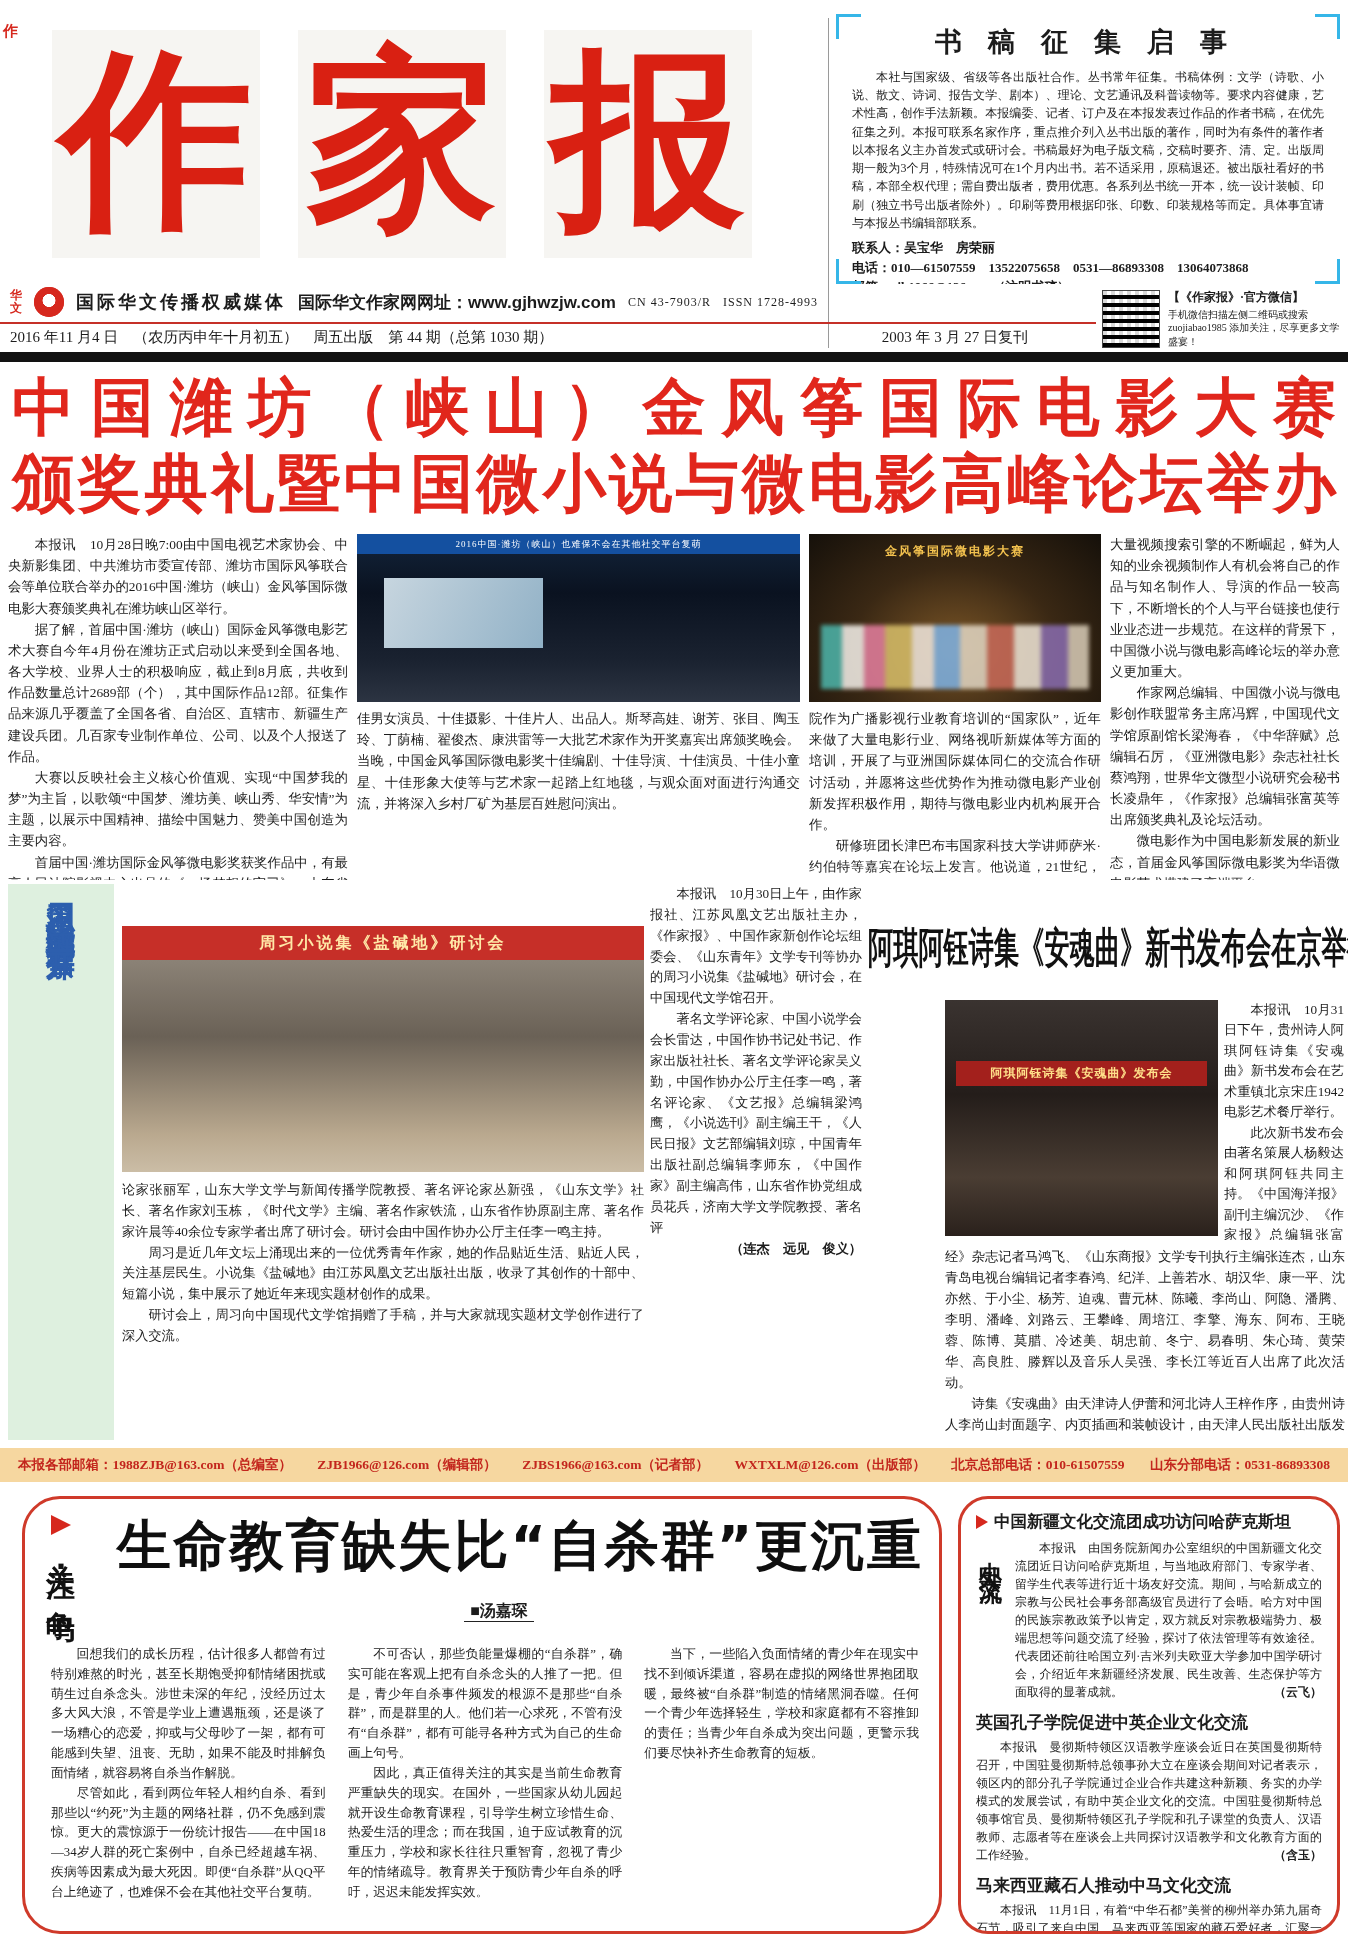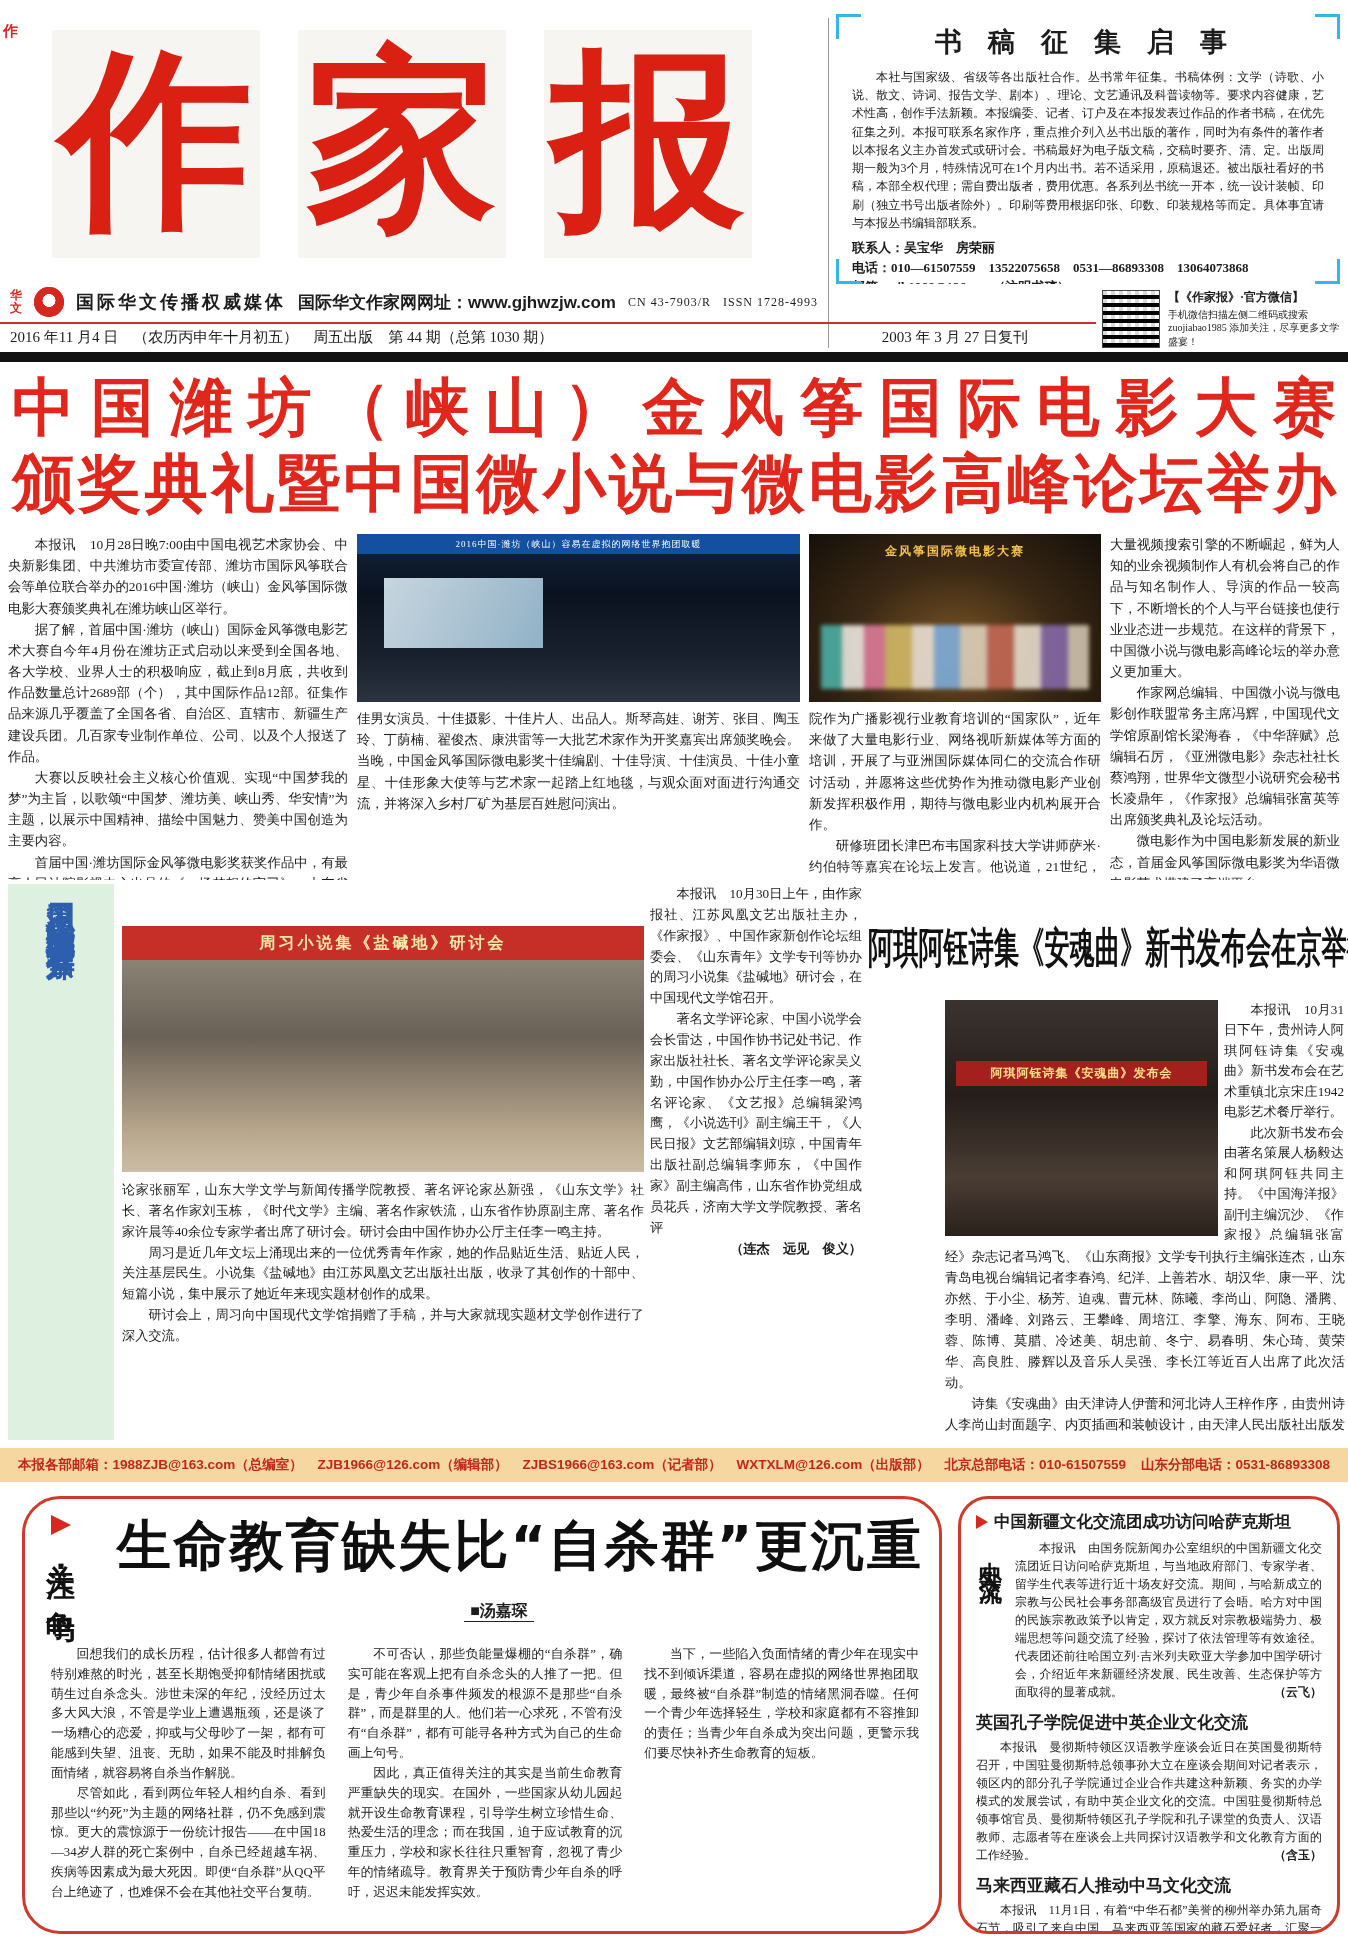--- a/index.html
+++ b/index.html
@@ -86,21 +86,21 @@
   .poetry-side{position:absolute;left:1224px;top:116px;width:120px;height:240px;overflow:hidden;
                font-size:13.2px;line-height:1.55;text-align:justify;}
   .poetry-side p{margin:0;}
   .poetry-bottom{position:absolute;left:945px;top:362px;width:400px;height:190px;overflow:hidden;
                  font-size:13.3px;line-height:1.58;text-align:justify;}
   .poetry-bottom p{margin:0;}
   .sign-right{float:right;font-weight:bold;}
   
   .footer-strip{position:absolute;left:0;top:1448px;width:1348px;height:34px;background:#f6d7a0;
       display:flex;align-items:center;justify-content:space-between;padding:0 18px;box-sizing:border-box;
-      color:#c3261d;font-weight:bold;font-size:13.5px;font-family:Liberation Sans, sans-serif;}
+      color:#c3261d;font-weight:bold;font-size:13.5px;font-family:Liberation Serif, serif;}
   
   .opinion-box{position:absolute;left:22px;top:1496px;width:920px;height:438px;border:3px solid #cf3a2a;
                border-radius:38px;box-sizing:border-box;overflow:hidden;}
   .op-label{position:absolute;left:16px;top:16px;display:flex;flex-direction:column;align-items:center;gap:6px;}
   .op-tri{width:0;height:0;border-left:20px solid #d6281e;border-top:10px solid transparent;border-bottom:10px solid transparent;}
   .op-label-text{font-size:29px;font-weight:900;letter-spacing:4px;color:#111;
                  font-family:"DejaVu Sans","Liberation Sans",sans-serif;}
   .op-headline{position:absolute;left:92px;top:16px;width:804px;font-size:54px;font-weight:900;color:#0f0f0f;
                font-family:"DejaVu Sans","Liberation Sans",sans-serif;text-align:justify;text-align-last:justify;line-height:1.15;}
   .op-byline{position:absolute;left:14px;top:102px;width:920px;text-align:center;font-size:16px;font-weight:bold;}
@@ -183,21 +183,21 @@
   <div class="main-art">
     <div class="col c1">
       <p class="ind">本报讯　10月28日晚7:00由中国电视艺术家协会、中央新影集团、中共潍坊市委宣传部、潍坊市国际风筝联合会等单位联合举办的2016中国·潍坊（峡山）金风筝国际微电影大赛颁奖典礼在潍坊峡山区举行。</p>
       <p class="ind">据了解，首届中国·潍坊（峡山）国际金风筝微电影艺术大赛自今年4月份在潍坊正式启动以来受到全国各地、各大学校、业界人士的积极响应，截止到8月底，共收到作品数量总计2689部（个），其中国际作品12部。征集作品来源几乎覆盖了全国各省、自治区、直辖市、新疆生产建设兵团。几百家专业制作单位、公司、以及个人报送了作品。</p>
       <p class="ind">大赛以反映社会主义核心价值观、实现“中国梦我的梦”为主旨，以歌颂“中国梦、潍坊美、峡山秀、华安情”为主题，以展示中国精神、描绘中国魅力、赞美中国创造为主要内容。</p>
       <p class="ind">首届中国·潍坊国际金风筝微电影奖获奖作品中，有最高人民法院影视中心出品的《一场梦想的官司》、山东省高级法院出品的微电影《一棵树》、浙江省台州市椒江区委宣传部制作的《海上升明月》等20部。</p>
 
     </div>
     <div class="col c2">
       <div class="photo photo1">
-        <div class="p1-banner">2016中国·潍坊（峡山）容易在虚拟的网络世界抱团取暖</div>
+        <div class="p1-banner">2016中国·潍坊（峡山）也难保不会在其他社交平台复萌</div>
         <div class="p1-screen"></div>
       </div>
       <p>佳男女演员、十佳摄影、十佳片人、出品人。斯琴高娃、谢芳、张目、陶玉玲、丁荫楠、翟俊杰、康洪雷等一大批艺术家作为开奖嘉宾出席颁奖晚会。当晚，中国金风筝国际微电影奖十佳编剧、十佳导演、十佳演员、十佳小童星、十佳形象大使等与艺术家一起踏上红地毯，与观众面对面进行沟通交流，并将深入乡村厂矿为基层百姓慰问演出。</p>
     </div>
     <div class="col c3">
       <div class="photo photo2">
         <div class="p2-banner">金风筝国际微电影大赛</div>
         <div class="p2-people"></div>
       </div>
       <p>院作为广播影视行业教育培训的“国家队”，近年来做了大量电影行业、网络视听新媒体等方面的培训，开展了与亚洲国际媒体同仁的交流合作研讨活动，并愿将这些优势作为推动微电影产业创新发挥积极作用，期待与微电影业内机构展开合作。</p>

